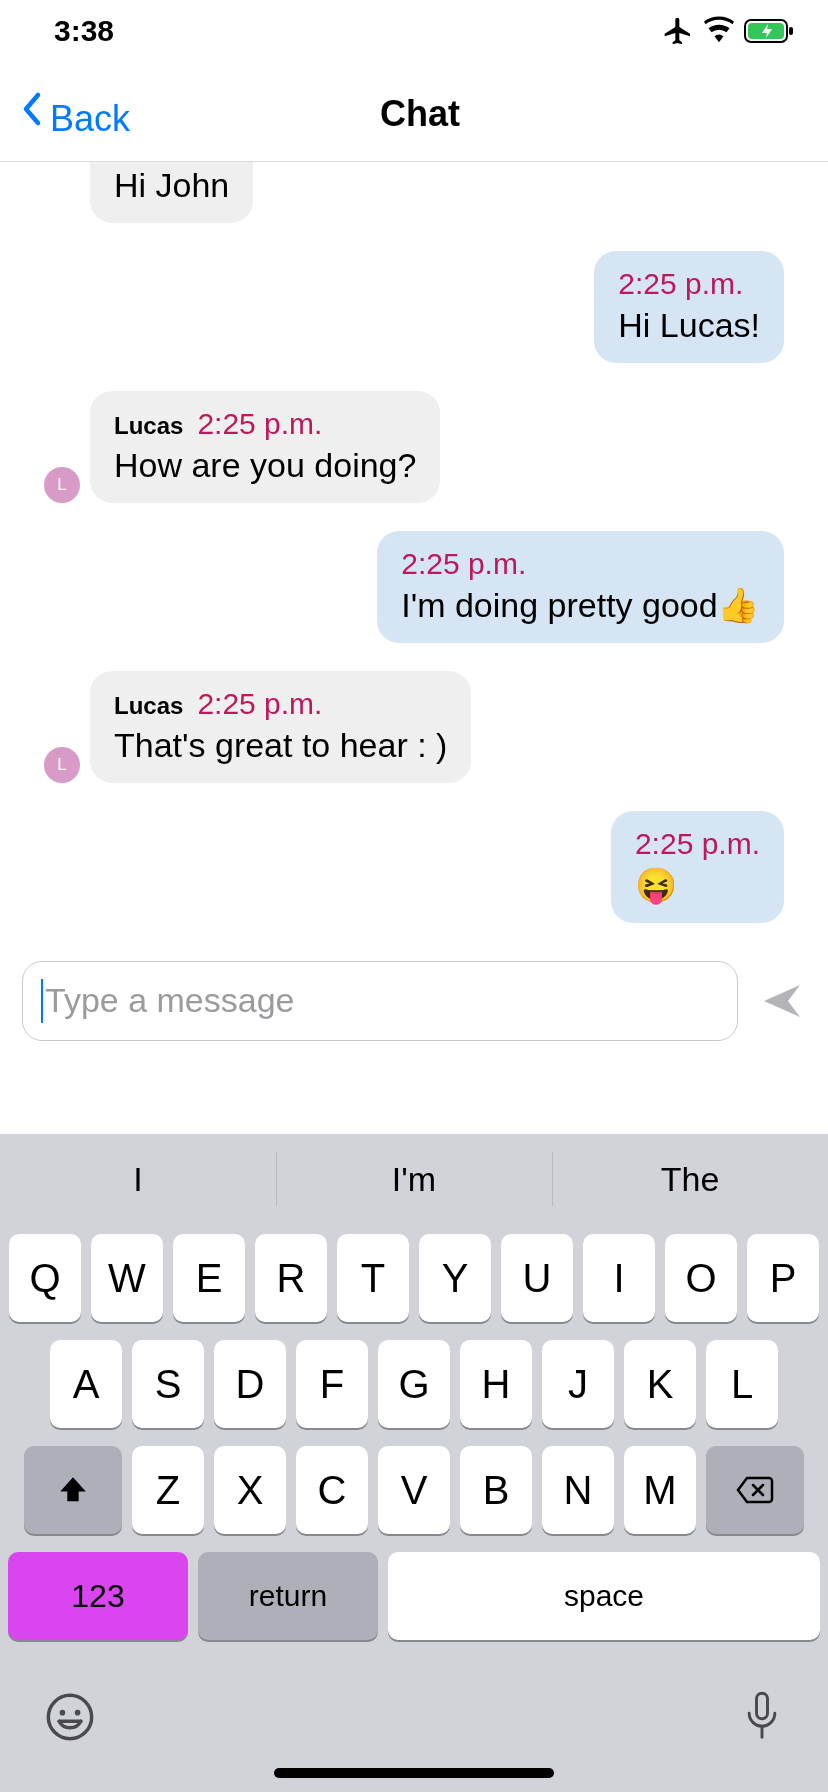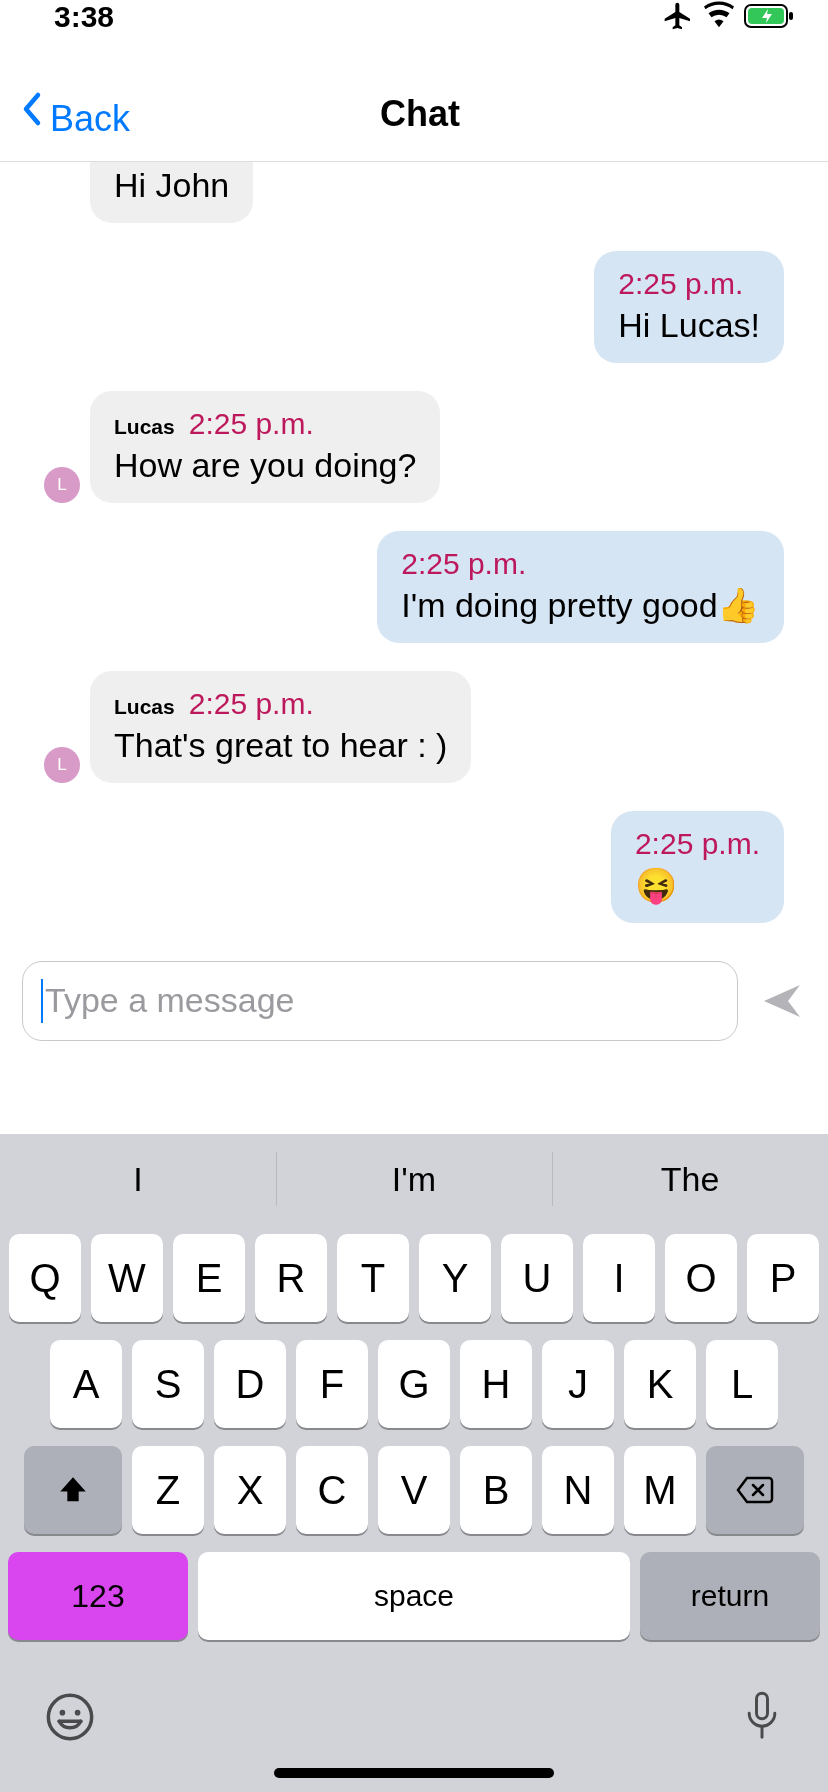--- a/index.html
+++ b/index.html
@@ -8,21 +8,21 @@
     height: 1792px;
     font-family: -apple-system, "Helvetica Neue", Helvetica, Arial, sans-serif;
     background: #fff;
     overflow: hidden;
   }
 
   
   .status-bar {
     height: 66px;
     display: flex;
-    align-items: flex-start;
+    align-items: center;
     justify-content: space-between;
     padding: 0 34px 4px 54px;
     font-size: 30px;
     font-weight: 600;
   }
   .status-icons { display: flex; align-items: center; gap: 10px; }
   .status-icons svg { display: block; }
 
   
   .nav-bar {
@@ -81,21 +81,21 @@
   .row.me .bubble { background: #d5e5f4; margin-left: 0; }
   .row.other .bubble { background: #efefef; }
   .row.first-partial .bubble { border-top-left-radius: 0; border-top-right-radius: 0; padding-top: 2px; }
 
   .meta {
     display: flex;
     gap: 14px;
     align-items: baseline;
     margin-bottom: 2px;
   }
-  .sender { font-weight: 700; font-size: 21px; color: #000; }
+  .sender { font-weight: 700; font-size: 24px; color: #000; }
   .time { color: #be185d; font-size: 30px; }
   .msg-text { color: #000; }
 
   
   .input-bar {
     margin-top: 28px;
     padding: 0 22px;
     display: flex;
     align-items: center;
     gap: 20px;
@@ -351,22 +351,22 @@
         <span>
           <svg width="40" height="30" viewBox="0 0 40 30" fill="none" stroke="#000" stroke-width="2.5">
               <path d="M12 3h22a3 3 0 0 1 3 3v18a3 3 0 0 1-3 3H12L3 15z"></path>
               <path d="M18 10l10 10M28 10l-10 10" stroke-linecap="round"></path>
             </svg>
         </span>
       </div>
     </div>
     <div class="bottom-row">
       <div class="key k-123">123</div>
+      <div class="key k-return">return</div>
       <div class="key k-space">space</div>
-      <div class="key k-return">return</div>
     </div>
   </div>
 
   <div class="kb-footer">
     <span>
       <svg width="52" height="52" viewBox="0 0 24 24" fill="none" stroke="#4a4a4d" stroke-width="1.6">
           <circle cx="12" cy="12" r="10"></circle>
           <circle cx="8.5" cy="10" r="0.5" fill="#4a4a4d"></circle>
           <circle cx="15.5" cy="10" r="0.5" fill="#4a4a4d"></circle>
           <path d="M7 14c1 2 3 3 5 3s4-1 5-3" stroke-linecap="round"></path>

